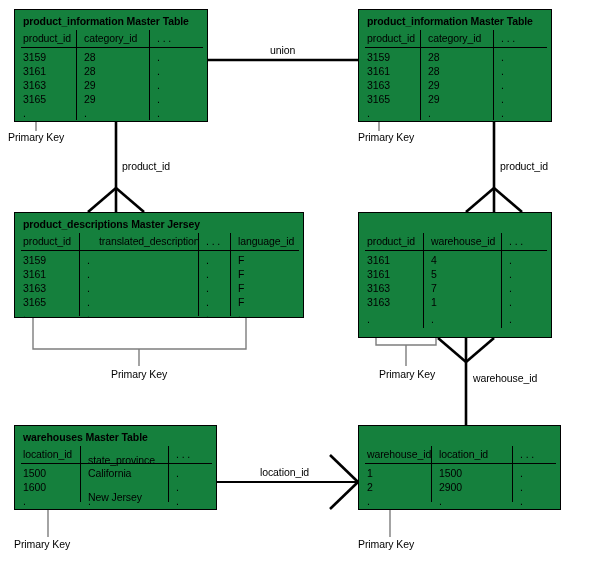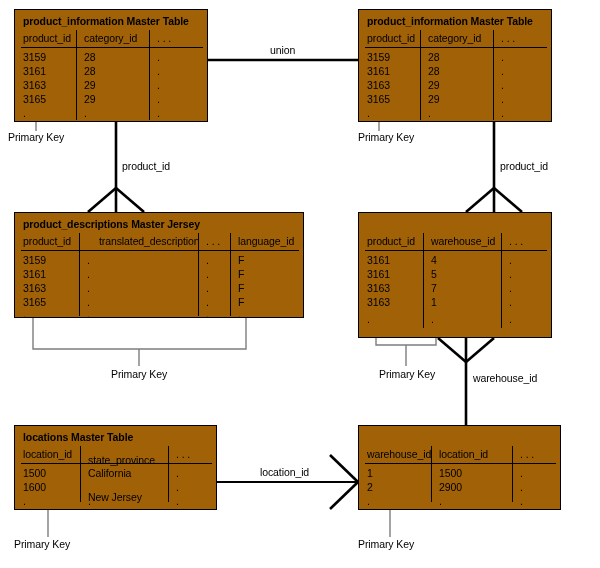--- a/index.html
+++ b/index.html
@@ -18,21 +18,21 @@
   #canvas {
     position: absolute;
     left: 0; top: 0;
     width: 600px;
     height: 568px;
   }
   .tbl {
     position: absolute;
     box-sizing: border-box;
     border: 1.6px solid #000;
-    background: #a16207;
+    background: #15803d;
     z-index: 3;
   }
   .tbl-title {
     position: absolute;
     font-size: 10.5px;
     font-weight: bold;
     white-space: nowrap;
     letter-spacing: -0.1px;
   }
   .tbl-head {
@@ -243,21 +243,21 @@
   <div class="cell" style="left:8px; top:83px;">3163</div>
   <div class="cell" style="left:72px; top:83px;">1</div>
   <div class="cell" style="left:150px; top:83px;">.</div>
   <div class="cell" style="left:8px; top:100px;">.</div>
   <div class="cell" style="left:72px; top:100px;">.</div>
   <div class="cell" style="left:150px; top:100px;">.</div>
 </div>
 <div class="pk-label" style="left:379px; top:368px;">Primary Key</div>
 
 <div class="tbl" style="left:14px; top:425px; width:203px; height:85px;">
-  <div class="tbl-title" style="left:8px; top:5px;">locations Master Table</div>
+  <div class="tbl-title" style="left:8px; top:5px;">warehouses Master Table</div>
   <div class="tbl-head" style="left:8px; top:22px;">location_id</div>
   <div class="tbl-head" style="left:73px; top:28px;">state_province</div>
   <div class="tbl-head" style="left:161px; top:22px;">. . .</div>
   <div class="hrule" style="left:6px; top:37px; width:191px;"></div>
   <div class="vrule" style="left:65px; top:20px; height:56px;"></div>
   <div class="vrule" style="left:153px; top:20px; height:56px;"></div>
   <div class="cell" style="left:8px; top:41px;">1500</div>
   <div class="cell" style="left:73px; top:41px;">California</div>
   <div class="cell" style="left:161px; top:41px;">.</div>
   <div class="cell" style="left:8px; top:55px;">1600</div>

